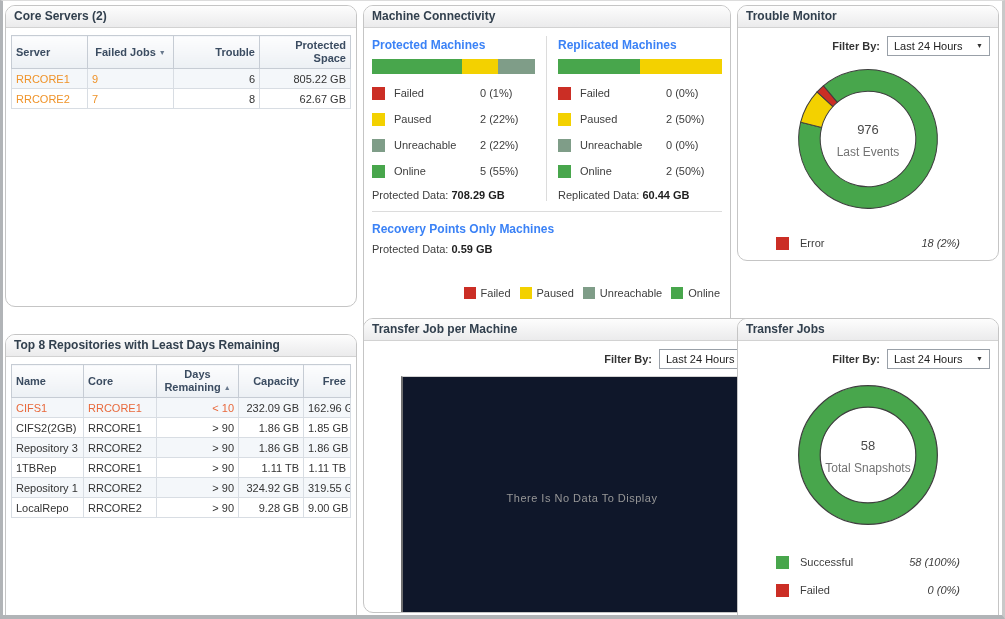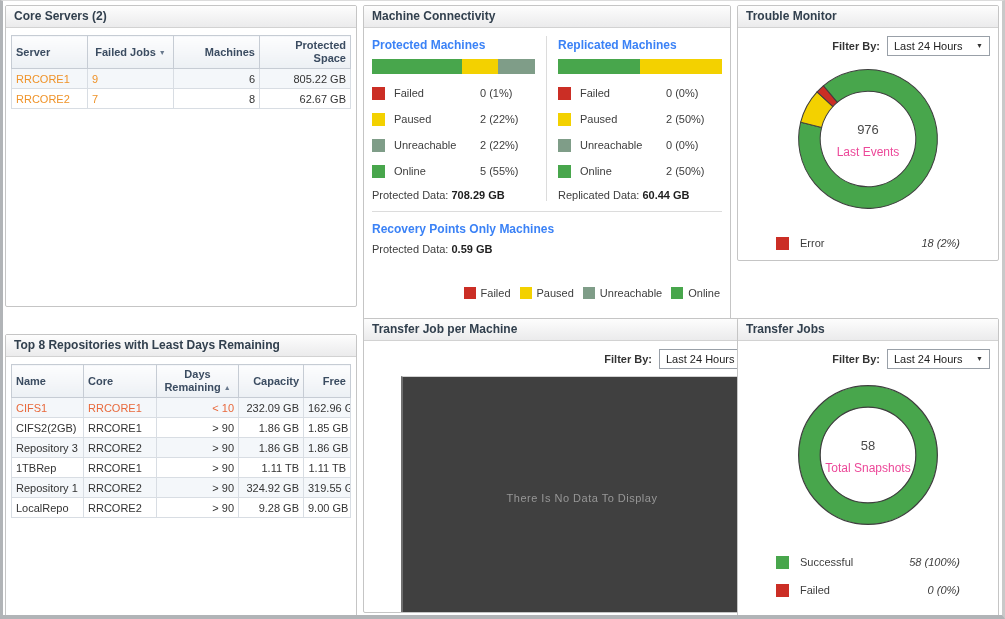--- a/index.html
+++ b/index.html
@@ -2,21 +2,21 @@
 <html><head>
 <meta charset="utf-8">
 <style>
   * { margin:0; padding:0; box-sizing:border-box; }
   html,body { background:#fff; }
   body { font-family:"Liberation Sans", sans-serif; font-size:11px; color:#333; }
   .page { position:relative; width:1005px; height:619px; background:#fff; overflow:hidden; }
   .page-frame { position:absolute; inset:0; border-left:3px solid #b1b4b7; border-right:3px solid #c9c9c9;
                 border-bottom:4px solid #b1b4b7; border-top:1px solid #dcdcdc; pointer-events:none; z-index:50; }
 
-  .panel { position:absolute; background:#fff; border:1px solid #c5c5c5; border-radius:2px; overflow:hidden; }
+  .panel { position:absolute; background:#fff; border:1px solid #c5c5c5; border-radius:10px; overflow:hidden; }
   .panel-title { height:22px; line-height:21px; padding:0 8px; font-size:12px; font-weight:bold; color:#32404e;
                  background:linear-gradient(#fdfdfd,#ebebec); border-bottom:1px solid #d2d2d2; }
 
   
   table.data-table { border-collapse:collapse; margin:7px 5px 0 5px; width:calc(100% - 10px);
                      font-size:11px; table-layout:fixed; }
   .data-table th { background:linear-gradient(#fdfdfe,#ecf0f4); color:#3b4c61; font-weight:bold;
                    border:1px solid #c6ccd4; padding:3px 4px; line-height:13px; }
   .data-table td { border:1px solid #d8dde3; padding:3px 4px; color:#333; height:20px; white-space:nowrap; overflow:hidden; }
   .data-table tr.striped td { background:#f4f7fa; }
@@ -46,30 +46,30 @@
   .filter-label { font-weight:bold; color:#333; }
   .select { border:1px solid #99a0a8; background:#fff; height:20px; min-width:103px; padding:0 6px;
             display:flex; align-items:center; justify-content:space-between; gap:8px; color:#222; cursor:default; }
   .select .caret { font-size:7px; color:#333; }
 
   
   .donut-box { position:relative; width:150px; margin:9px auto 0 auto; }
   .donut-center { position:absolute; inset:0; display:flex; flex-direction:column; align-items:center;
                   justify-content:center; gap:8px; pointer-events:none; }
   .donut-value { font-size:13px; color:#4a4a4a; }
-  .donut-label { font-size:12px; color:#ec4899; }
+  .donut-label { font-size:12px; color:#737373; }
 
   .panel-legend { margin:13px 38px 0 38px; }
   .panel-legend .legend-row { display:flex; align-items:center; height:28px; color:#3d3d3d; }
   .panel-legend .sw { margin-right:11px; }
   .panel-legend .lbl { flex:1; }
   .panel-legend .val { text-align:right;font-style:italic; }
 
   
-  .plot { position:relative; margin:8px 8px 0 37px; height:241px; background:#404040;
+  .plot { position:relative; margin:8px 8px 0 37px; height:241px; background:#0f172a;
           border:1px solid #d2d2d2; border-left:2px solid #6f6f6f; }
   .plot-msg { position:absolute; left:0; right:0; top:115px; text-align:center; color:#979797; letter-spacing:.5px; }
 
   
   #p-core    { left:5px;   top:5px;   width:352px; height:302px; }
   #p-conn    { left:363px; top:5px;   width:368px; height:342px; }
   #p-trouble { left:737px; top:5px;   width:262px; height:256px; }
   #p-repos   { left:5px;   top:318px; width:352px; height:295px;margin-top:16px; }
   #p-tjm     { left:363px; top:318px; width:408px; height:295px; }
   #p-tj      { left:737px; top:318px; width:262px; height:379px; }
@@ -87,21 +87,21 @@
           <colgroup>
             <col style="width: 76px;">
             <col style="width: 86px;">
             <col style="width: 86px;">
             <col>
           </colgroup>
           <thead>
             <tr>
               <th class="al"><span>Server</span></th>
               <th class="ac"><span>Failed Jobs</span><span class="sort-arrow">▼</span></th>
-              <th class="ar"><span>Machines</span></th>
+              <th class="ar"><span>Trouble</span></th>
               <th class="ar"><span>Protected Space</span></th>
             </tr>
           </thead>
           <tbody>
             <tr class="striped">
               <td class="al" style="color: rgb(239, 147, 41);">RRCORE1</td>
               <td class="al" style="color: rgb(239, 147, 41);">9</td>
               <td class="ar">6</td>
               <td class="ar">805.22 GB</td>
             </tr>

